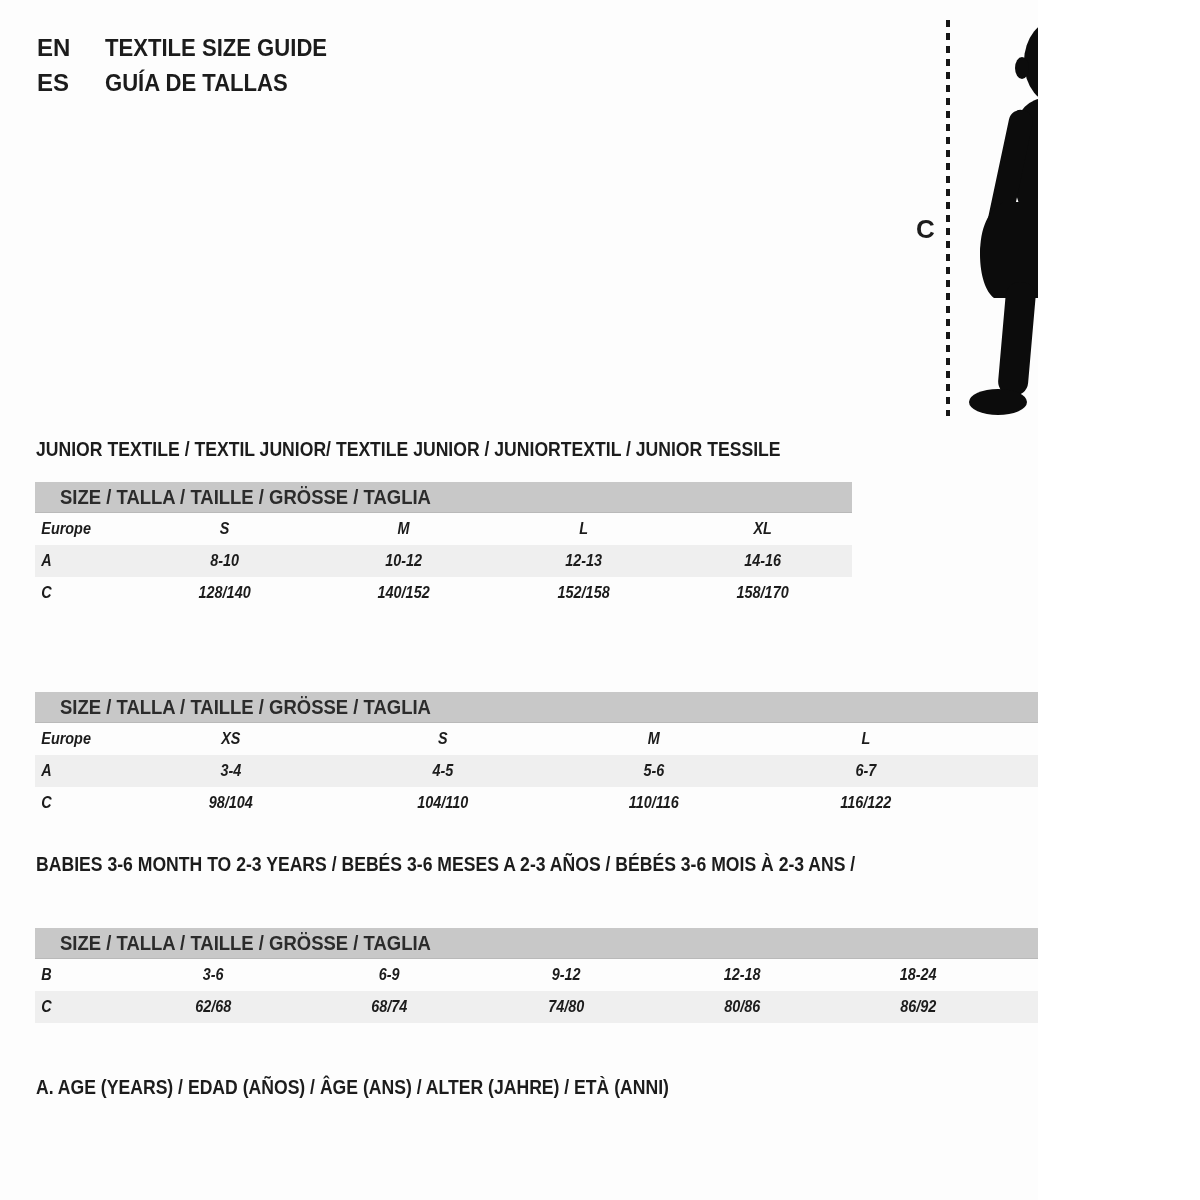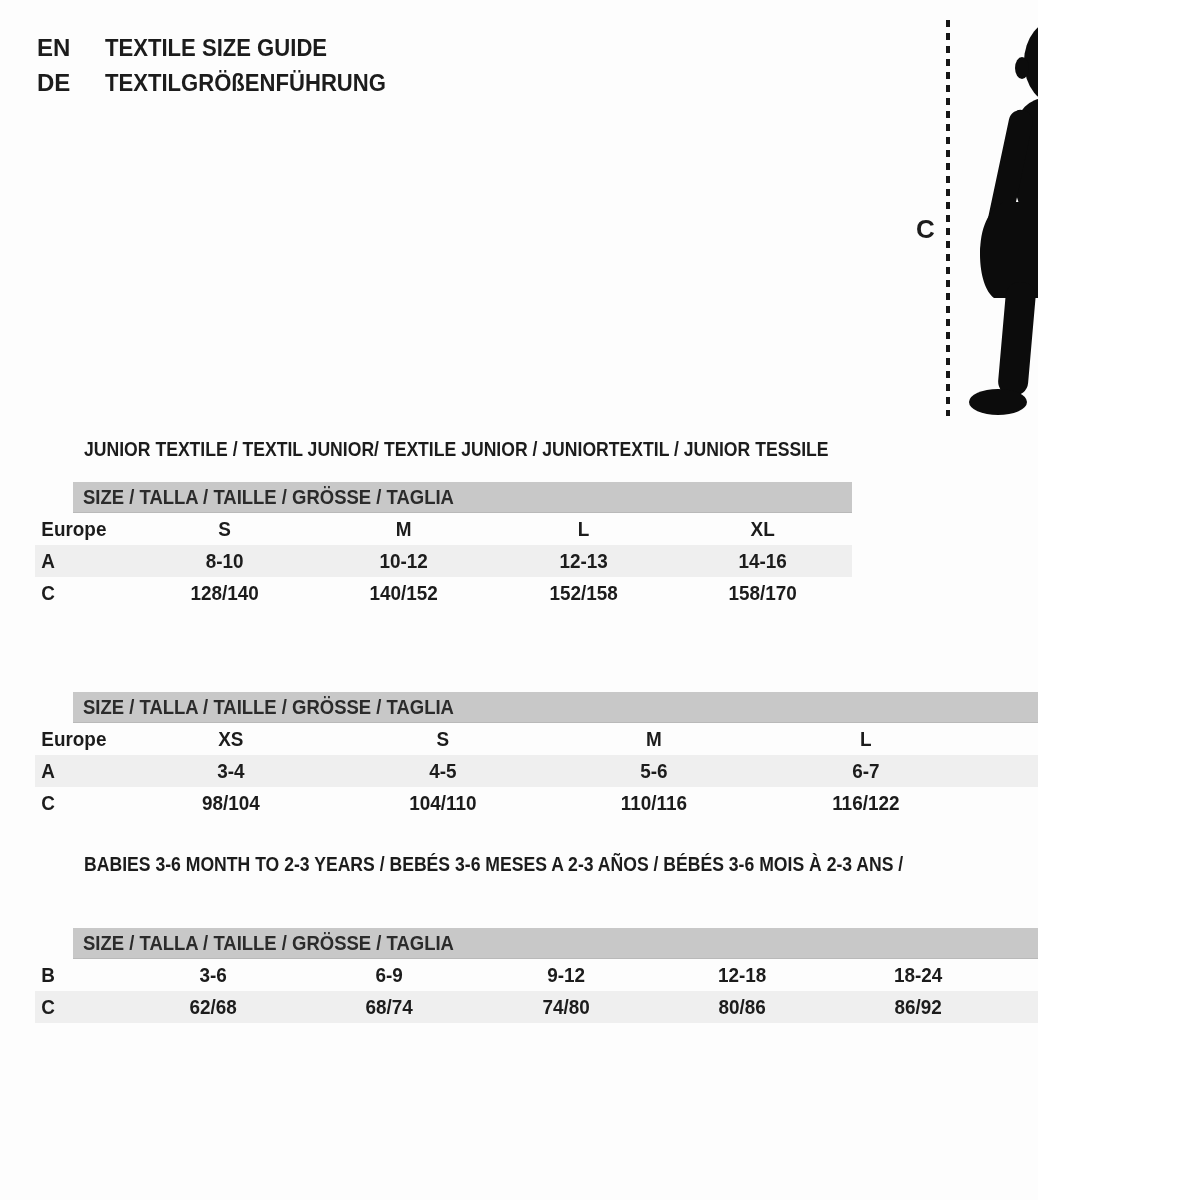--- a/index.html
+++ b/index.html
@@ -17,28 +17,28 @@
   .lang-row{display:flex;}
   .lang-code{width:68px;flex:0 0 68px;}
 
   
   .dash-line{position:absolute;left:946px;top:20px;width:4px;height:396px;
     background:repeating-linear-gradient(to bottom,#161616 0 7px,transparent 7px 13px);}
   .fig-c{position:absolute;left:916px;top:214px;font-size:26px;}
   .baby{position:absolute;left:960px;top:12px;}
 
   
-  .sec-title{position:absolute;left:36px;font-size:20px;white-space:nowrap;line-height:26px;margin-left:48px;}
+  .sec-title{position:absolute;left:36px;font-size:20px;white-space:nowrap;line-height:26px;}
   .subp{font-size:13px;vertical-align:-4px;}
 
   
   .tbl{position:absolute;left:35px;}
   .bar{background:#c8c8c8;border-bottom:1px solid #b9b9b9;height:30px;
-       display:flex;align-items:center;padding-left:10px;font-size:21px;color:#2b2b2b;margin-left:38px;}
-  .row{display:grid;align-items:center;height:32px;font-size:21px;}
+       display:flex;align-items:center;padding-left:25px;font-size:21px;color:#2b2b2b;}
+  .row{display:grid;align-items:center;height:32px;font-size:16px;font-style:italic;}
   .row>div{text-align:center;transform:scaleX(.9);}
   .row>div.lab{text-align:left;padding-left:7px;transform-origin:0 50%;}
   .alt{background:#efefef;}
   .t4{grid-template-columns:100px repeat(4,1fr);}
   .t5{grid-template-columns:90px repeat(5,1fr);}
   .t6{grid-template-columns:90px repeat(6,1fr);}
 
   
   .legend{position:absolute;left:36px;top:1072px;font-size:20px;line-height:31px;}
 </style>
@@ -46,22 +46,22 @@
 <body>
 
 <div id="canvas">
 
   <div class="lang">
     <div class="lang-row">
       <span class="lang-code">EN</span>
       <span class="cx92">TEXTILE SIZE GUIDE</span>
     </div>
     <div class="lang-row">
-      <span class="lang-code">DE</span>
-      <span class="cx92">TEXTILGRÖßENFÜHRUNG</span>
+      <span class="lang-code">ES</span>
+      <span class="cx92">GUÍA DE TALLAS</span>
     </div>
   </div>
 
   <div class="fig-c">C</div>
   <div class="dash-line"></div>
   <svg class="baby" width="176" height="406" viewBox="0 0 176 406">
     <g fill="#0c0c0c">
       <ellipse cx="98" cy="50" rx="34" ry="43"></ellipse>
       <ellipse cx="62" cy="56" rx="7" ry="11"></ellipse>
       <ellipse cx="134" cy="56" rx="7" ry="11"></ellipse>
@@ -161,15 +161,16 @@
       <div>62/68</div>
       <div>68/74</div>
       <div>74/80</div>
       <div>80/86</div>
       <div>86/92</div>
       <div>92/98</div>
     </div>
   </div>
 
   <div class="legend">
+    <div><span class="cx">A. AGE (YEARS) / EDAD (AÑOS) / ÂGE (ANS) / ALTER (JAHRE) / ETÀ (ANNI)</span></div>
   </div>
 
 </div>
 
 </body></html>

